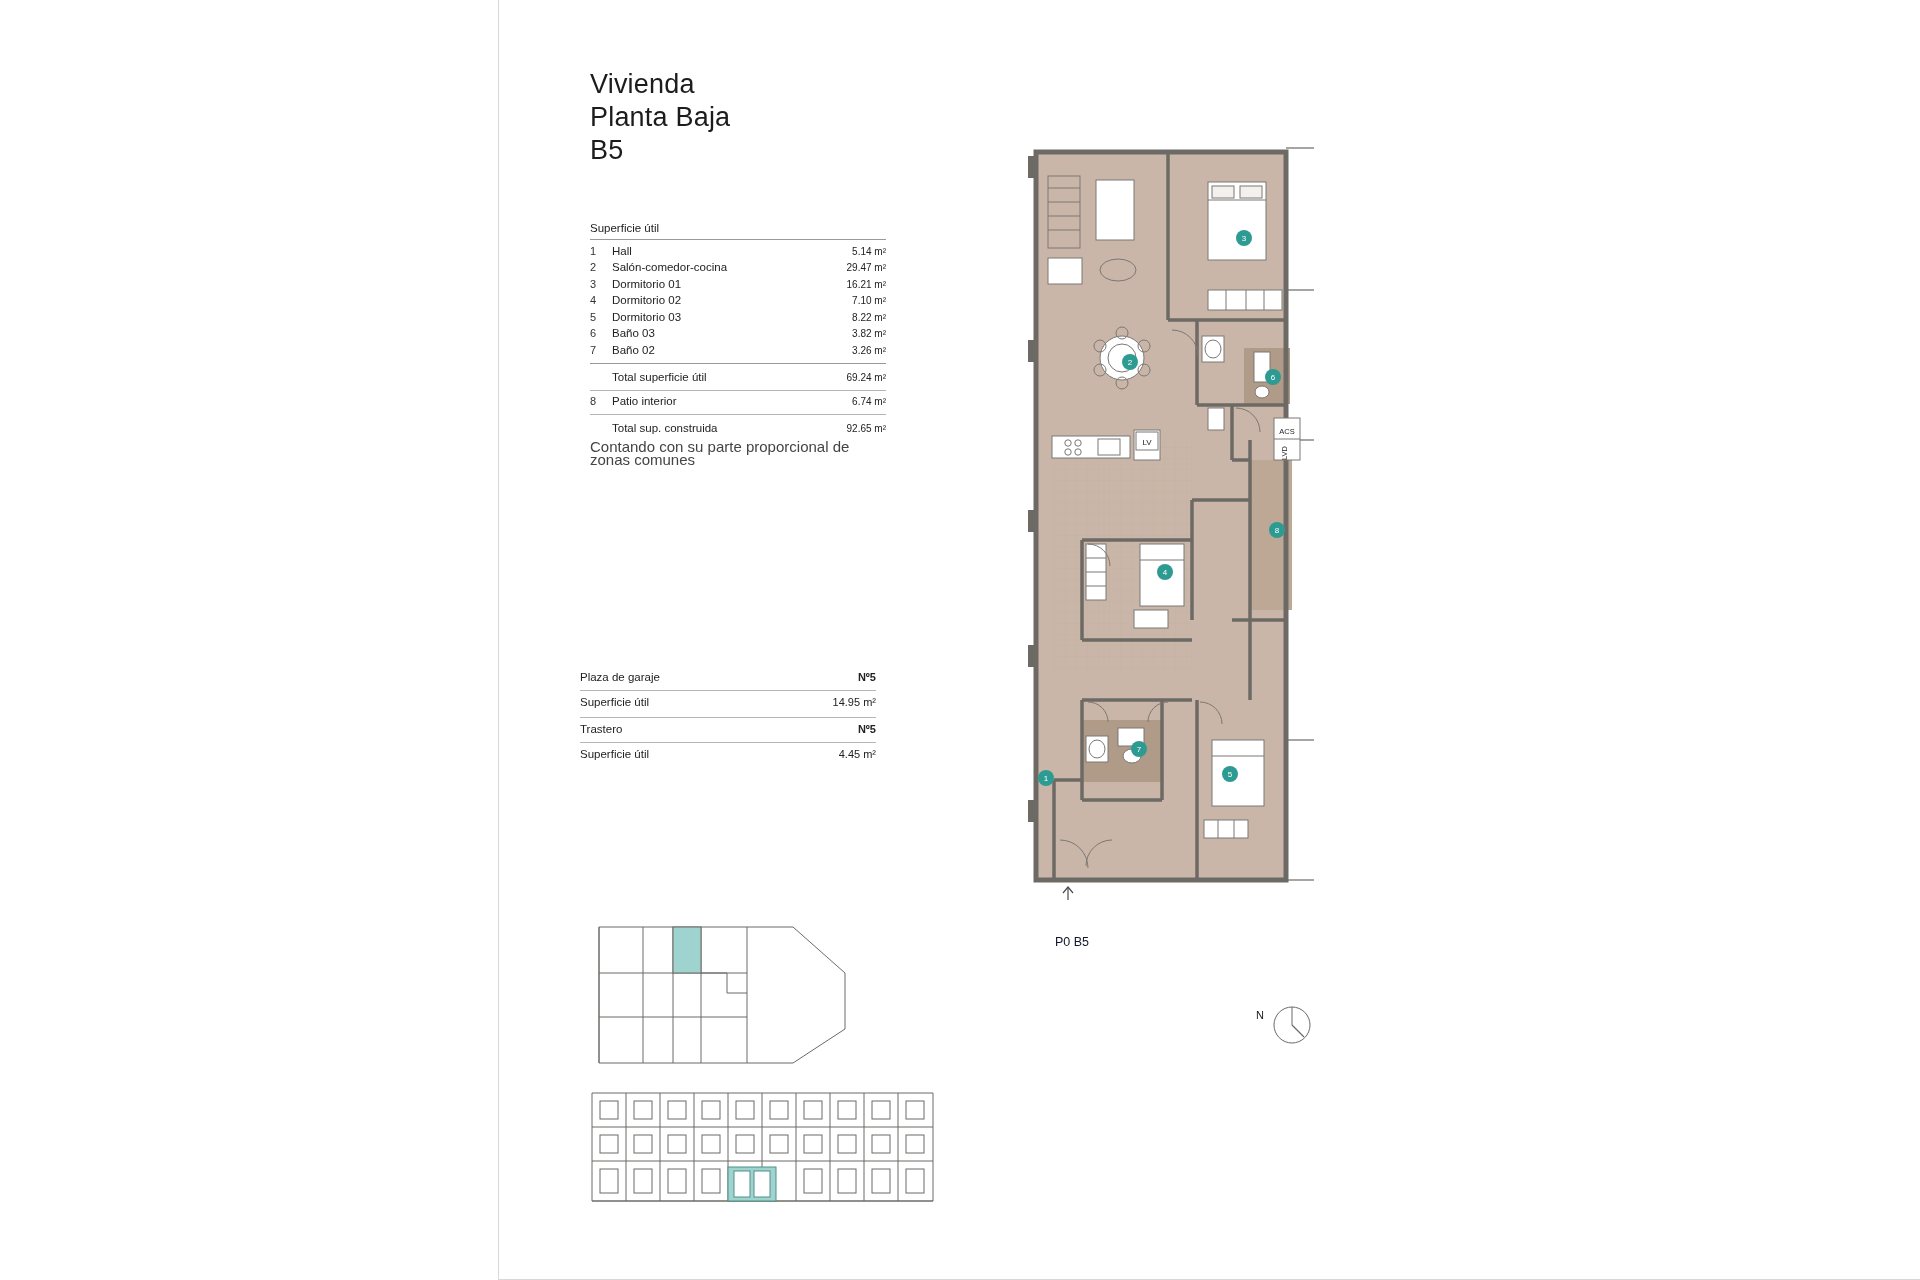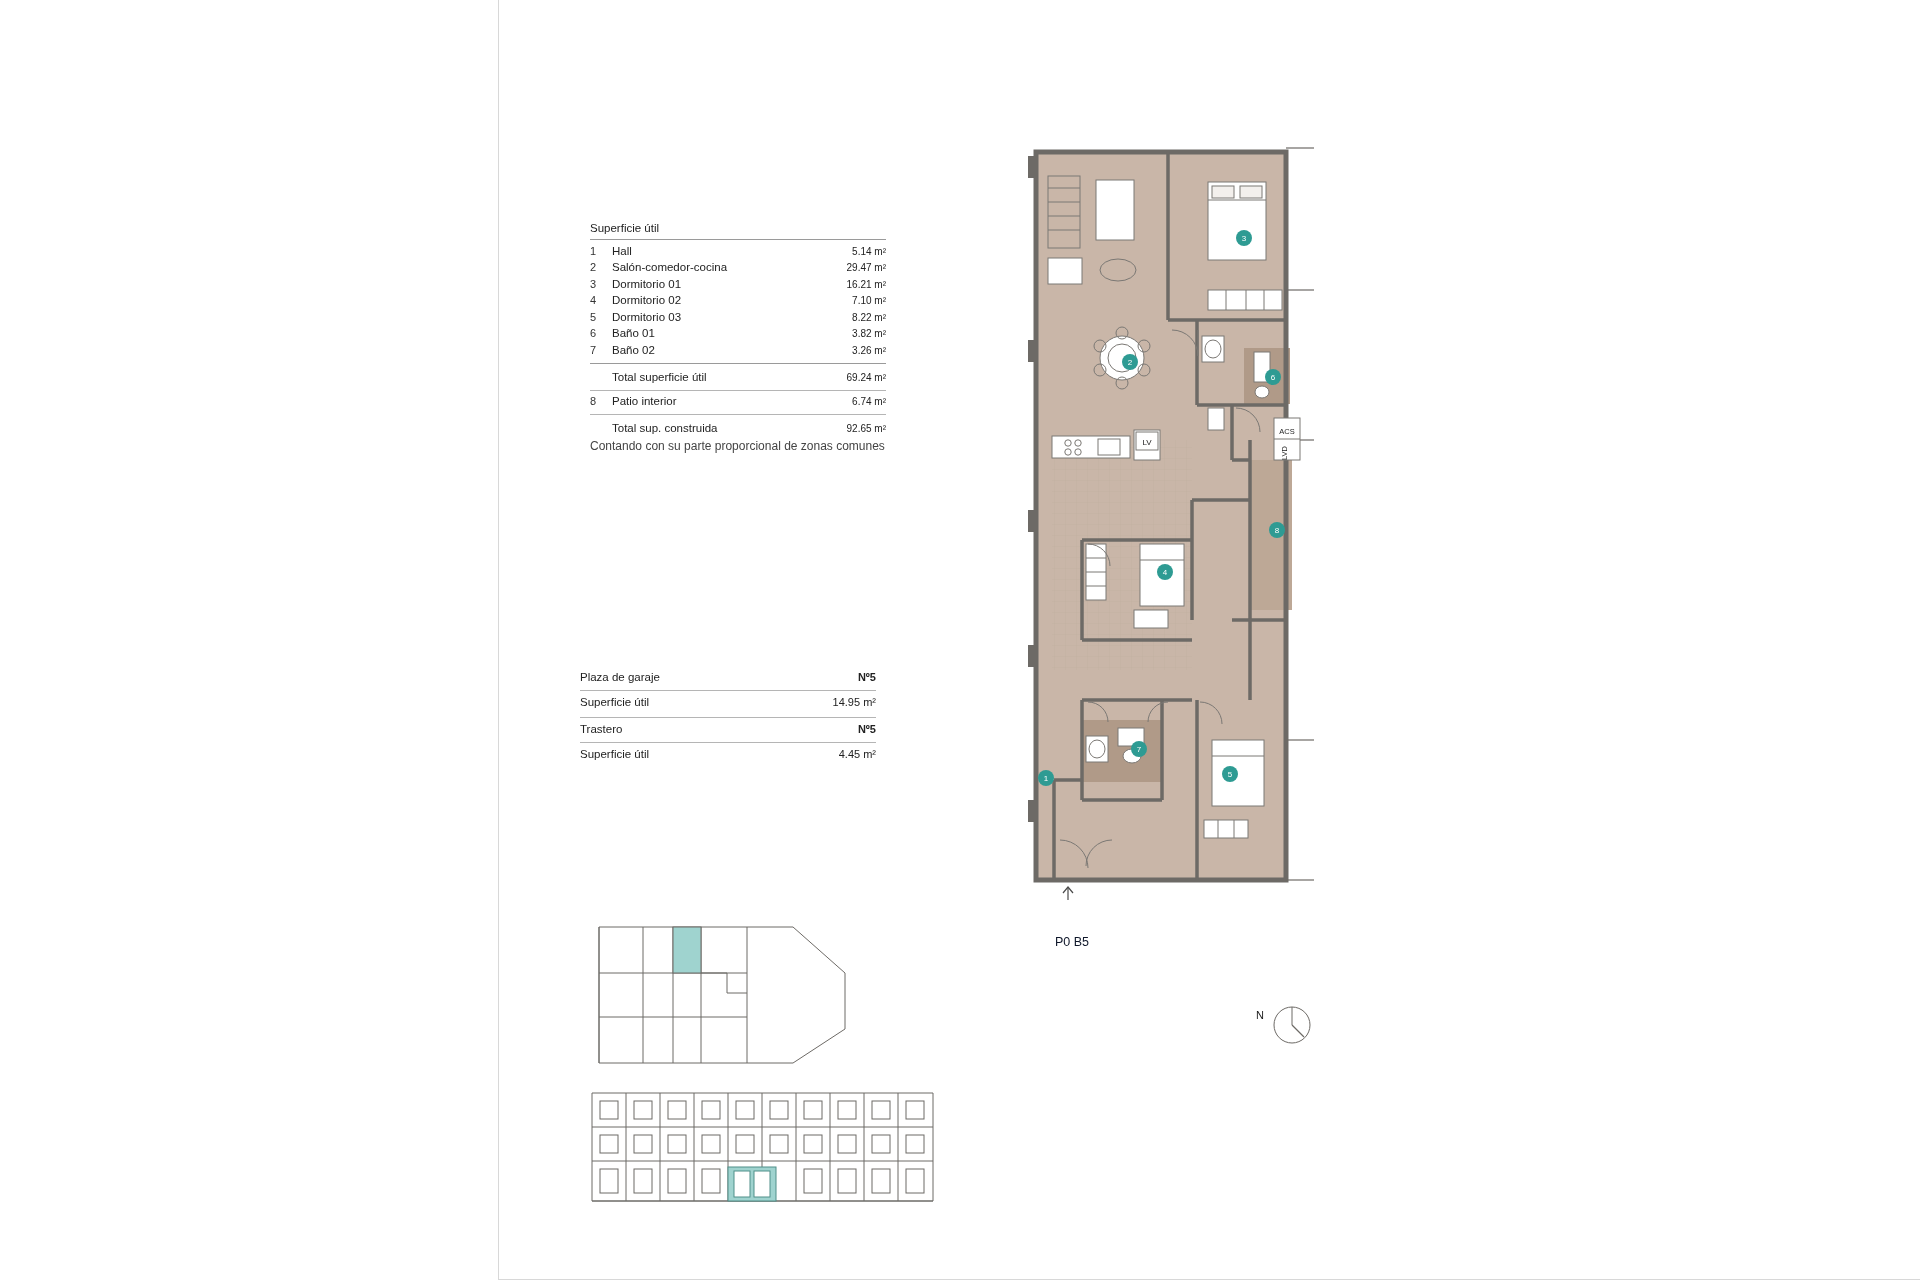--- a/index.html
+++ b/index.html
@@ -17,21 +17,21 @@
   
   .tbl{position:absolute;font-size:11.5px;color:#222;}
   .tbl .hdr{font-size:11.5px;padding-bottom:5px;border-bottom:1px solid #9a9a9a;width:296px;}
   .row{display:flex;align-items:baseline;width:296px;padding:4.5px 0 0 0;}
   .row .num{width:22px;flex:none;font-size:11px;color:#333;}
   .row .lbl{flex:1;font-size:11.5px;color:#222;}
   .row .val{width:62px;text-align:right;font-size:10px;color:#222;}
   .rule{width:296px;height:1px;background:#9a9a9a;margin-top:7px;}
   .rule.light{background:#b5b5b5;}
   .row.total{padding-top:7px;font-weight:400;}
-  .note{width:300px;font-size:12px;color:#444;padding-top:6px;line-height:13px;}
+  .note{width:300px;font-size:15px;color:#444;padding-top:6px;line-height:13px;}
 
   .tbl2{position:absolute;font-size:11.5px;}
   .r2{display:flex;justify-content:space-between;width:296px;padding:5px 0 0 0;}
   .r2 .k{font-size:11.5px;color:#222;}
   .r2 .v{font-size:11px;color:#222;}
 
   
   .plan{position:absolute;left:1022px;top:140px;width:320px;height:760px;}
   .plan svg{display:block;}
 
@@ -49,20 +49,25 @@
   .tag{font-size:8px;fill:#fff;font-family:"Liberation Sans",sans-serif;}
   .plantxt{font-family:"Liberation Sans",sans-serif;}
 </style>
 </head>
 <body>
 
 <div class="sheet">
   <div class="sheet-edge-v"></div>
   <div class="sheet-edge-h"></div>
 
+  <div class="title">
+    <div>Vivienda</div>
+    <div>Planta Baja</div>
+    <div>B5</div>
+  </div>
 
   <div class="tbl" style="left:590px;top:222px;">
     <div class="hdr">Superficie útil</div>
 
     <div class="row">
       <span class="num">1</span>
       <span class="lbl">Hall</span>
       <span class="val">5.14 m²</span>
     </div>
     <div class="row">
@@ -80,21 +85,21 @@
       <span class="lbl">Dormitorio 02</span>
       <span class="val">7.10 m²</span>
     </div>
     <div class="row">
       <span class="num">5</span>
       <span class="lbl">Dormitorio 03</span>
       <span class="val">8.22 m²</span>
     </div>
     <div class="row">
       <span class="num">6</span>
-      <span class="lbl">Baño 01</span>
+      <span class="lbl">Baño 03</span>
       <span class="val">3.82 m²</span>
     </div>
     <div class="row">
       <span class="num">7</span>
       <span class="lbl">Baño 02</span>
       <span class="val">3.26 m²</span>
     </div>
 
     <div class="rule"></div>
 

